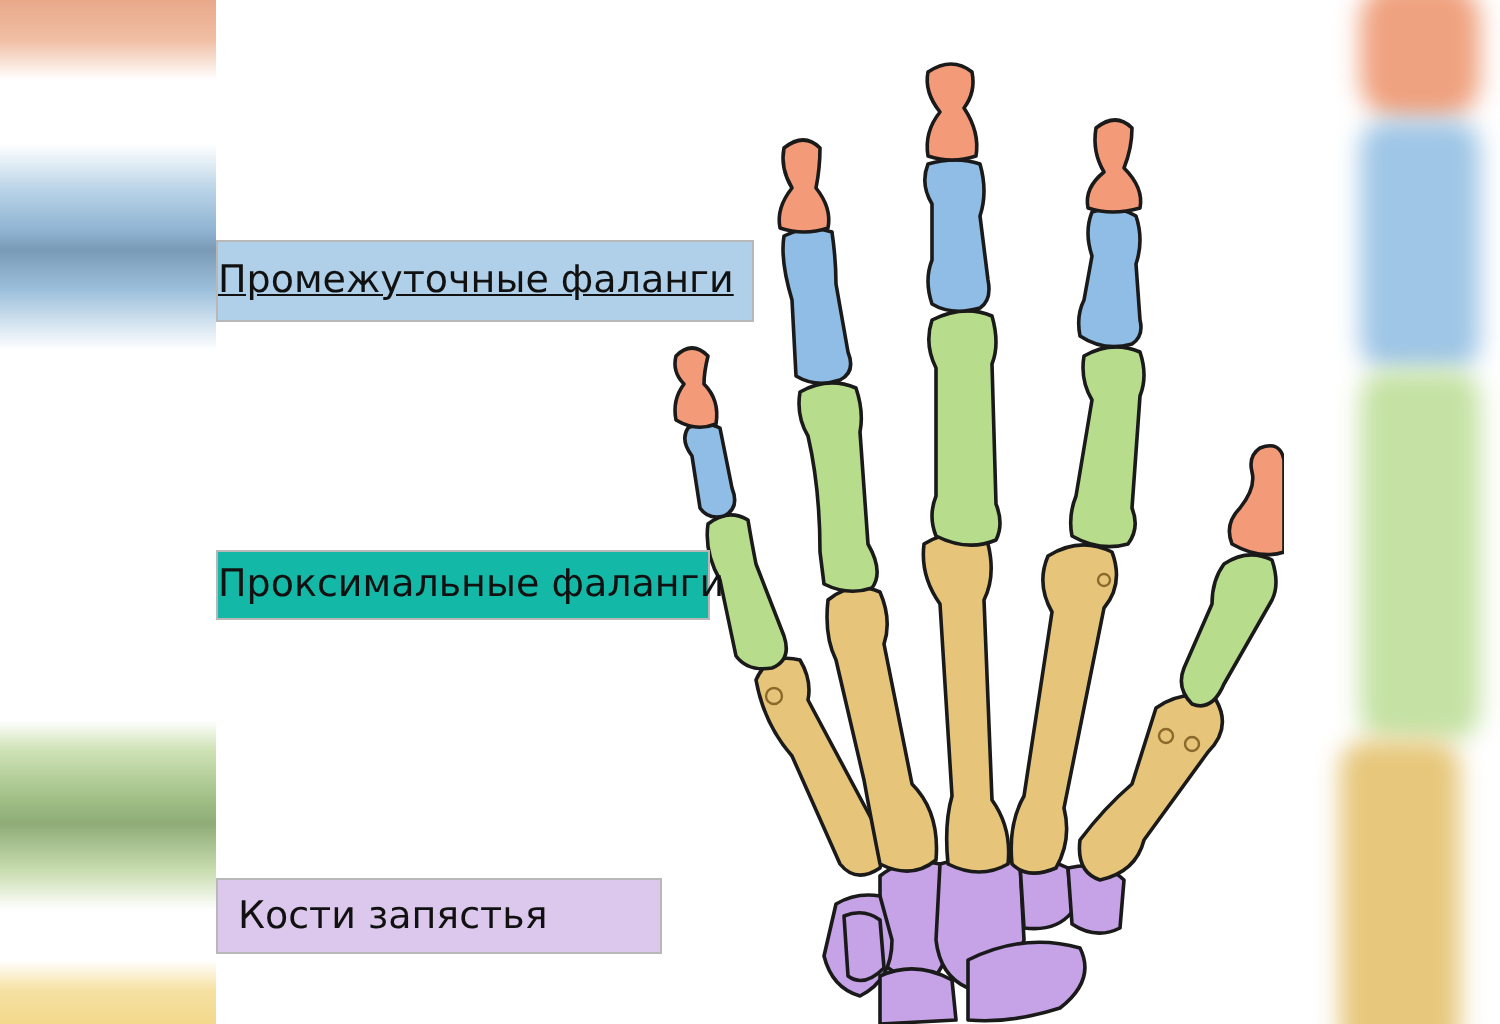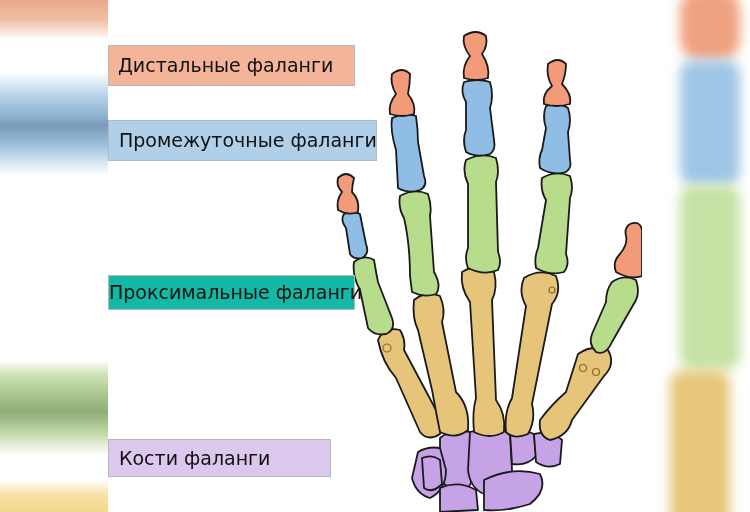--- a/index.html
+++ b/index.html
@@ -97,30 +97,27 @@
 
       <g fill="none" stroke="#8a6a2a" stroke-width="1.2">
         <circle cx="387" cy="348" r="4"></circle>
         <circle cx="552" cy="290" r="3"></circle>
         <circle cx="583" cy="368" r="3.5"></circle>
         <circle cx="596" cy="372" r="3.5"></circle>
       </g>
     </g>
   </svg>
 
-  <div class="label" style="left:0px;top:45px;width:247px;height:41px;padding-left:9px;background:#f4b499;">
-    <span>Дистальные фаланги</span>
-  </div>
 
-  <div class="label" style="left:0px;top:120px;width:269px;height:41px;padding-left:10px;background:#b0cfe8;">
+  <div class="label" style="left:0px;top:120px;width:269px;height:41px;padding-left:0px;background:#b0cfe8;text-decoration:underline;">
     <span>Промежуточные фаланги</span>
   </div>
 
   <div class="label" style="left:0px;top:275px;width:247px;height:35px;padding-left:0px;background:#14b8a6;overflow:visible;">
     <span>Проксимальные фаланги</span>
   </div>
 
 
   <div class="label" style="left:0px;top:439px;width:223px;height:38px;padding-left:10px;background:#dcc8ec;">
-    <span>Кости фаланги</span>
+    <span>Кости запястья</span>
   </div>
 
 </div>
 
 </body></html>

